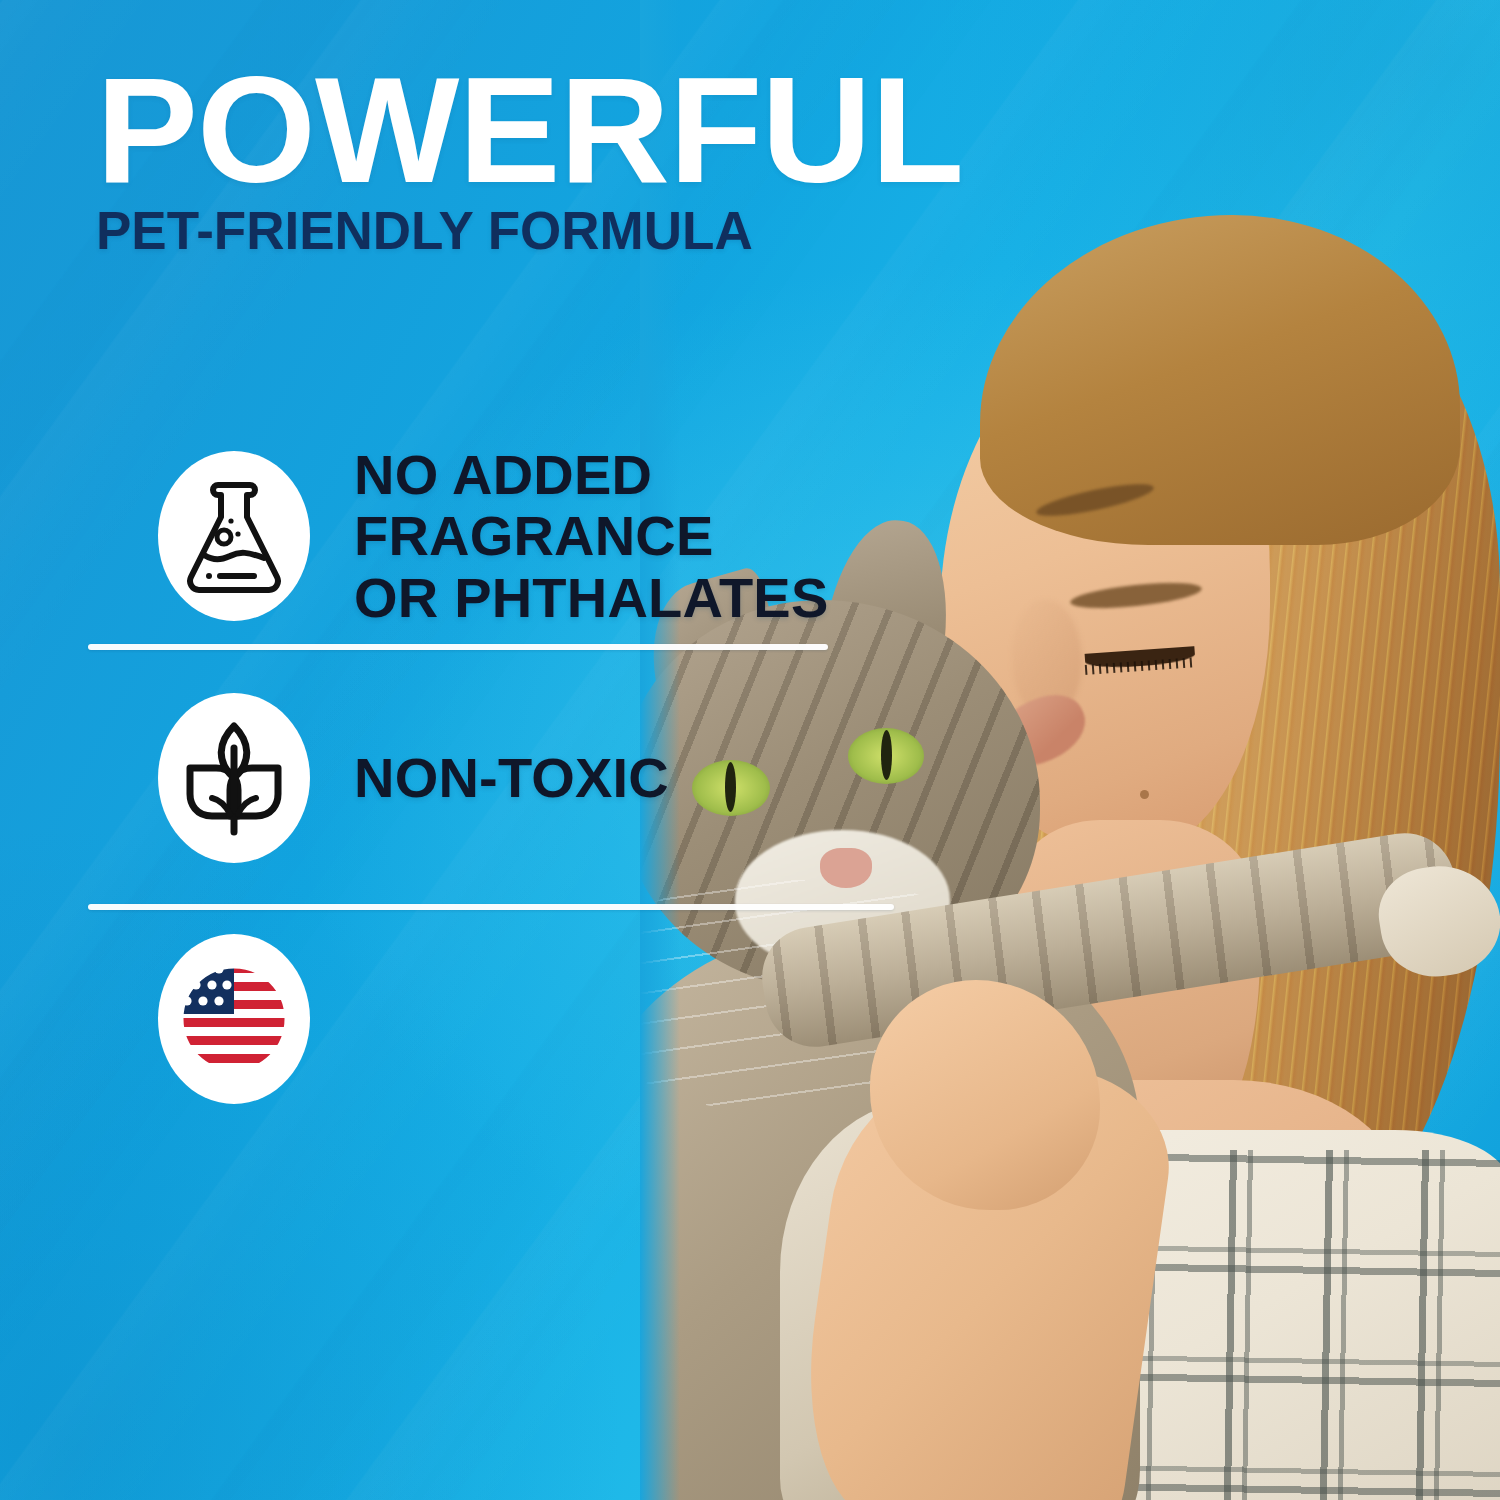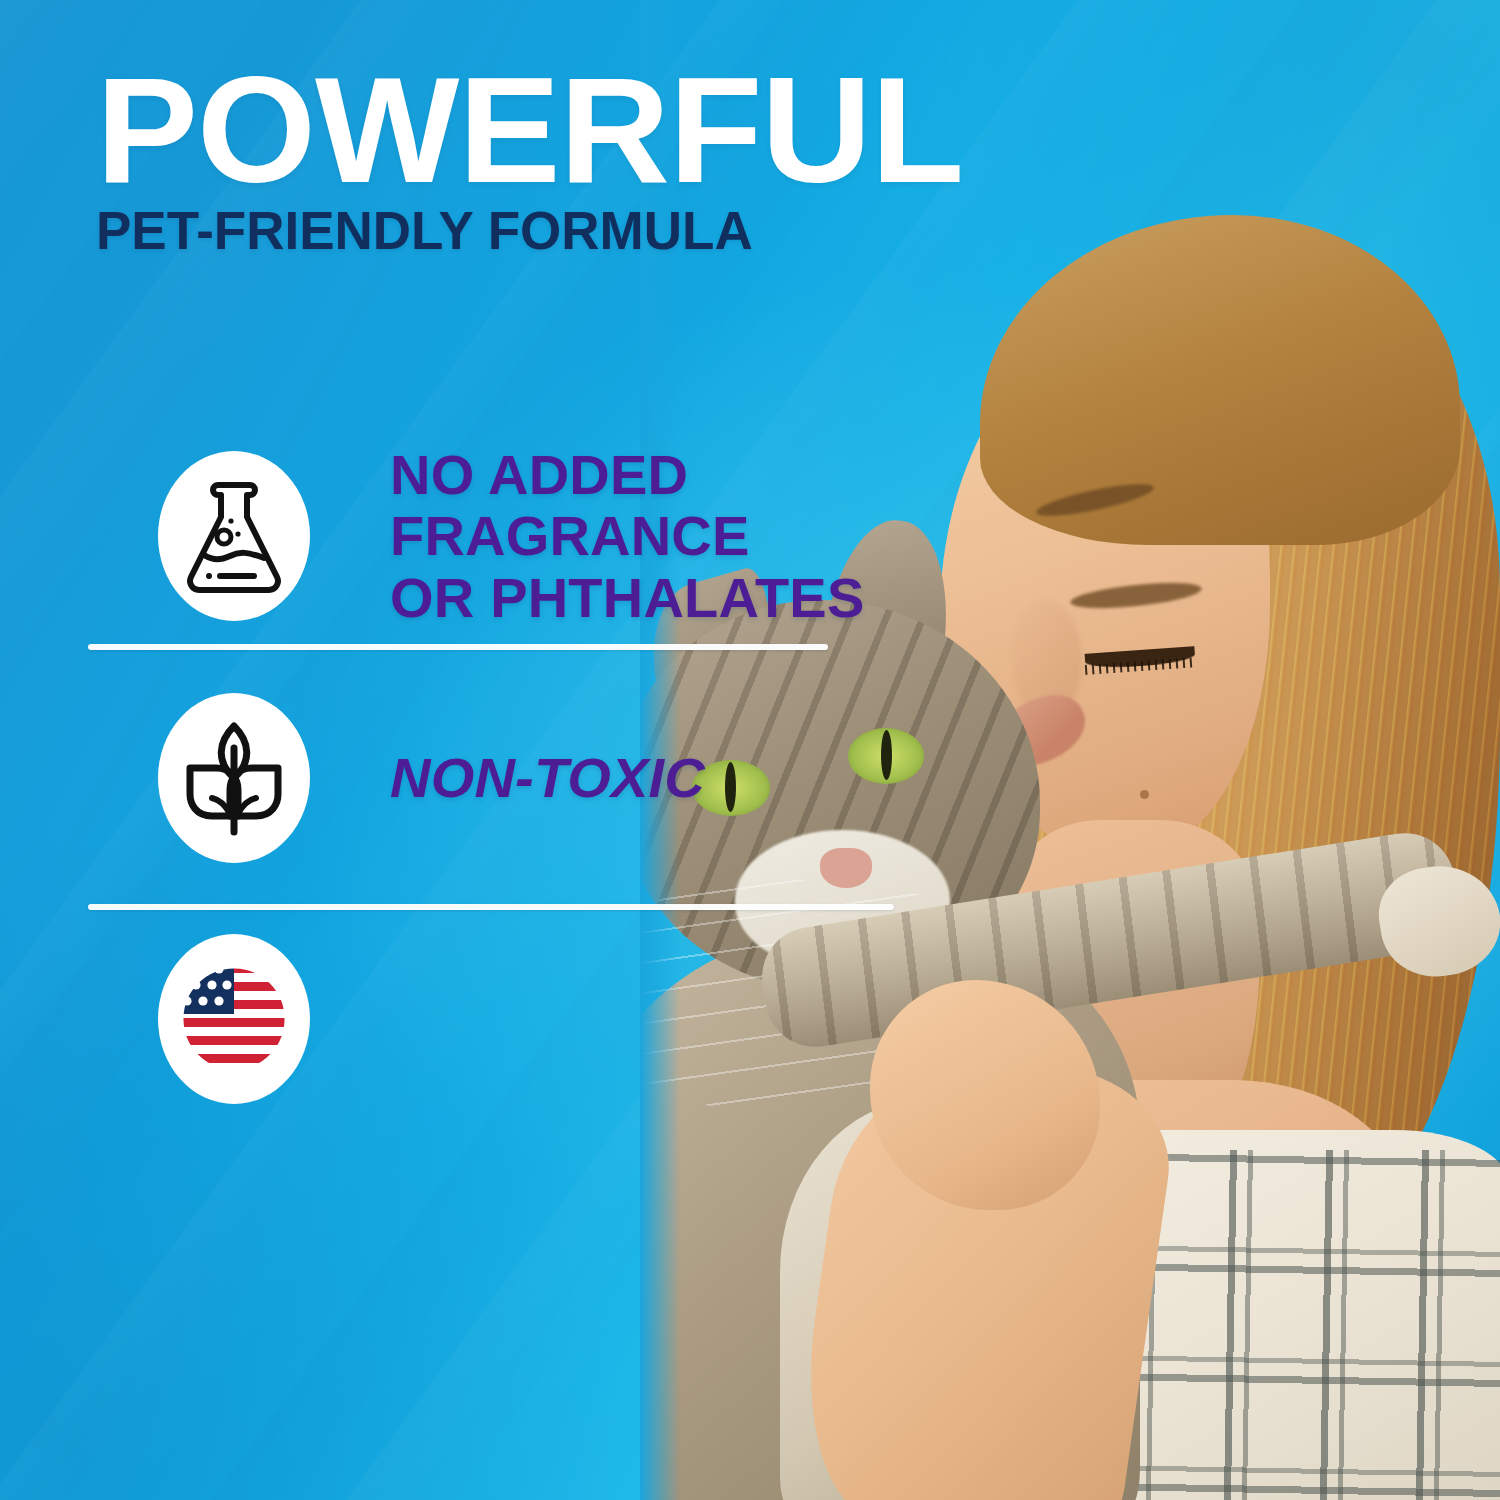--- a/index.html
+++ b/index.html
@@ -112,28 +112,27 @@
     align-items: center;
     justify-content: center;
     margin-left: 70px;
     overflow: hidden;
   }
   .feature-icon svg { display: block; }
   .feature-label {
     font-size: 56px;
     line-height: 1.09;
     font-weight: 700;
-    color: #4c1d95;
+    color: #0f172a;
     letter-spacing: 0.2px;
     white-space: pre-line;
     text-shadow: 0 2px 5px rgba(0,60,100,0.18);
-    margin-left: 36px;
   }
   .feature-1 { height: 208px; }
-  .feature-2 { height: 248px; font-style: italic; }
+  .feature-2 { height: 248px; }
   .feature-3 { height: 210px; }
 
   .divider {
     height: 6px;
     background: #ffffff;
     border-radius: 3px;
     opacity: 0.97;
     box-shadow: 0 1px 3px rgba(0,50,90,0.15);
   }
   .divider-1 { width: 740px; margin: 4px 0 4px 0; }

